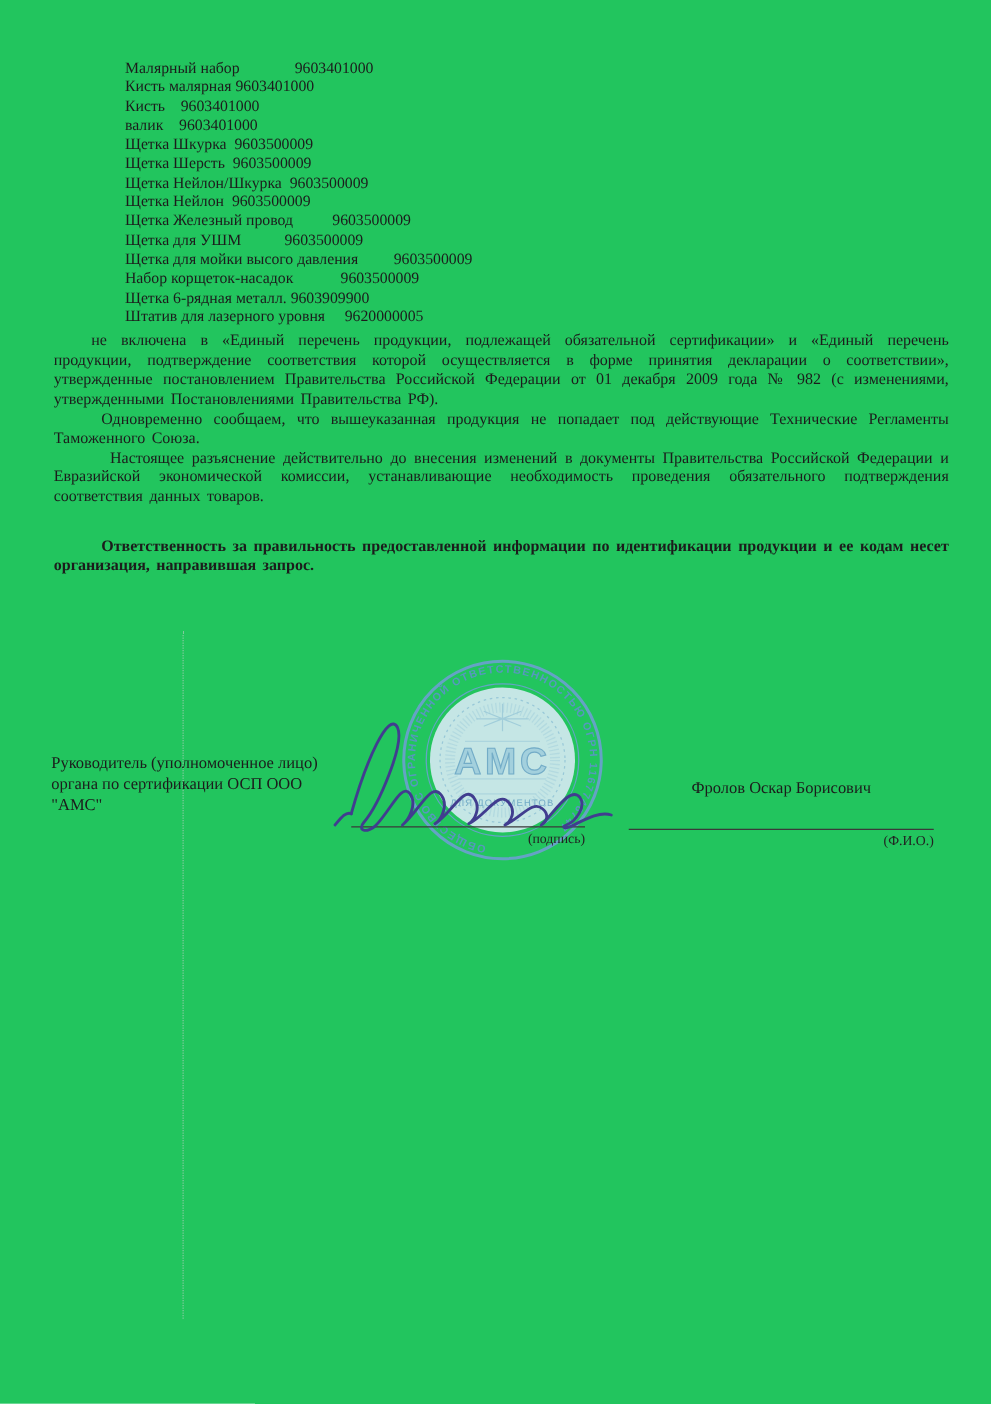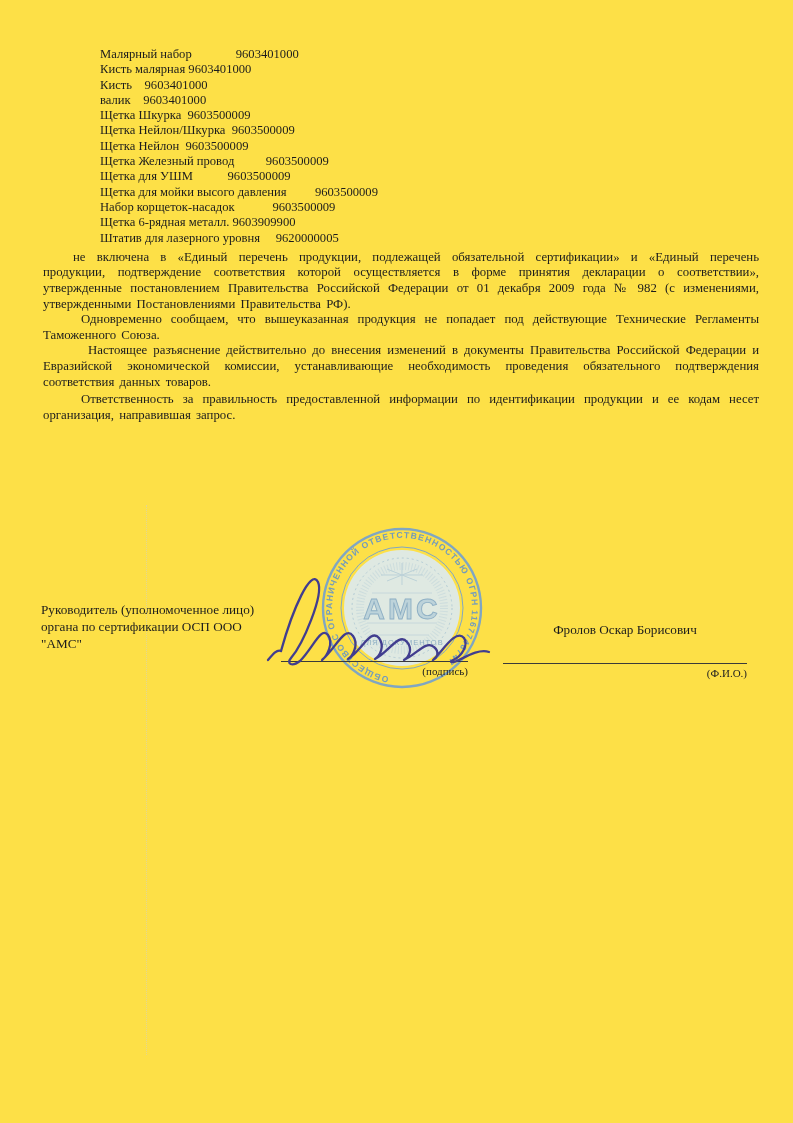--- a/index.html
+++ b/index.html
@@ -1,29 +1,29 @@
 <!DOCTYPE html>
 <html><head>
 <meta charset="utf-8">
 <style>
   * { margin:0; padding:0; box-sizing:border-box; }
   body { background:#ffffff; font-family:"Liberation Serif", serif; }
   .page {
-    position:relative; width:793px; height:1123px; background:#fde047;
+    position:relative; width:793px; height:1123px; background:#22c55e;
     color:#1c1c1c; overflow:hidden;
   }
   .doc-body { padding-top:47px; }
   .product-list { margin-left:100px; font-size:12.6px; line-height:15.3px; }
   .product-list .list-line { white-space:pre; }
   .paragraphs { width:716px; margin-left:43px; margin-top:4px;
     font-size:12.8px; line-height:15.6px; text-align:justify; }
   .paragraphs p { text-indent:30px; word-spacing:2px; }
   .paragraphs p.ind2 { text-indent:38px; }
   .paragraphs p.ind3 { text-indent:45px; }
-  .paragraphs p.gap-top { margin-top:2px; }
+  .paragraphs p.gap-top { margin-top:24px;font-weight:bold; }
   
   .sig-label { position:absolute; left:41px; top:601px; width:260px;
     font-size:13.2px; line-height:17px; }
   .stamp { position:absolute; left:317px; top:523px; width:170px; height:170px;
     opacity:0.88; }
   .signature-ink { position:absolute; left:260px; top:548px; width:235px; height:125px; }
   .sign-line { position:absolute; left:281px; top:661px; width:187px;
     border-top:1.2px solid #3a3a3a; }
   .sign-caption { position:absolute; left:281px; top:665px; width:187px;
     text-align:right; font-size:11px; color:#222; }
@@ -45,20 +45,21 @@
   <div class="scan-artifact"></div>
 
   <div class="doc-body">
 
     <div class="product-list">
         <div class="list-line">Малярный набор              9603401000</div>
         <div class="list-line">Кисть малярная 9603401000</div>
         <div class="list-line">Кисть    9603401000</div>
         <div class="list-line">валик    9603401000</div>
         <div class="list-line">Щетка Шкурка  9603500009</div>
+        <div class="list-line">Щетка Шерсть  9603500009</div>
         <div class="list-line">Щетка Нейлон/Шкурка  9603500009</div>
         <div class="list-line">Щетка Нейлон  9603500009</div>
         <div class="list-line">Щетка Железный провод          9603500009</div>
         <div class="list-line">Щетка для УШМ           9603500009</div>
         <div class="list-line">Щетка для мойки высого давления         9603500009</div>
         <div class="list-line">Набор корщеток-насадок            9603500009</div>
         <div class="list-line">Щетка 6-рядная металл. 9603909900</div>
         <div class="list-line">Штатив для лазерного уровня     9620000005</div>
       </div>
 

